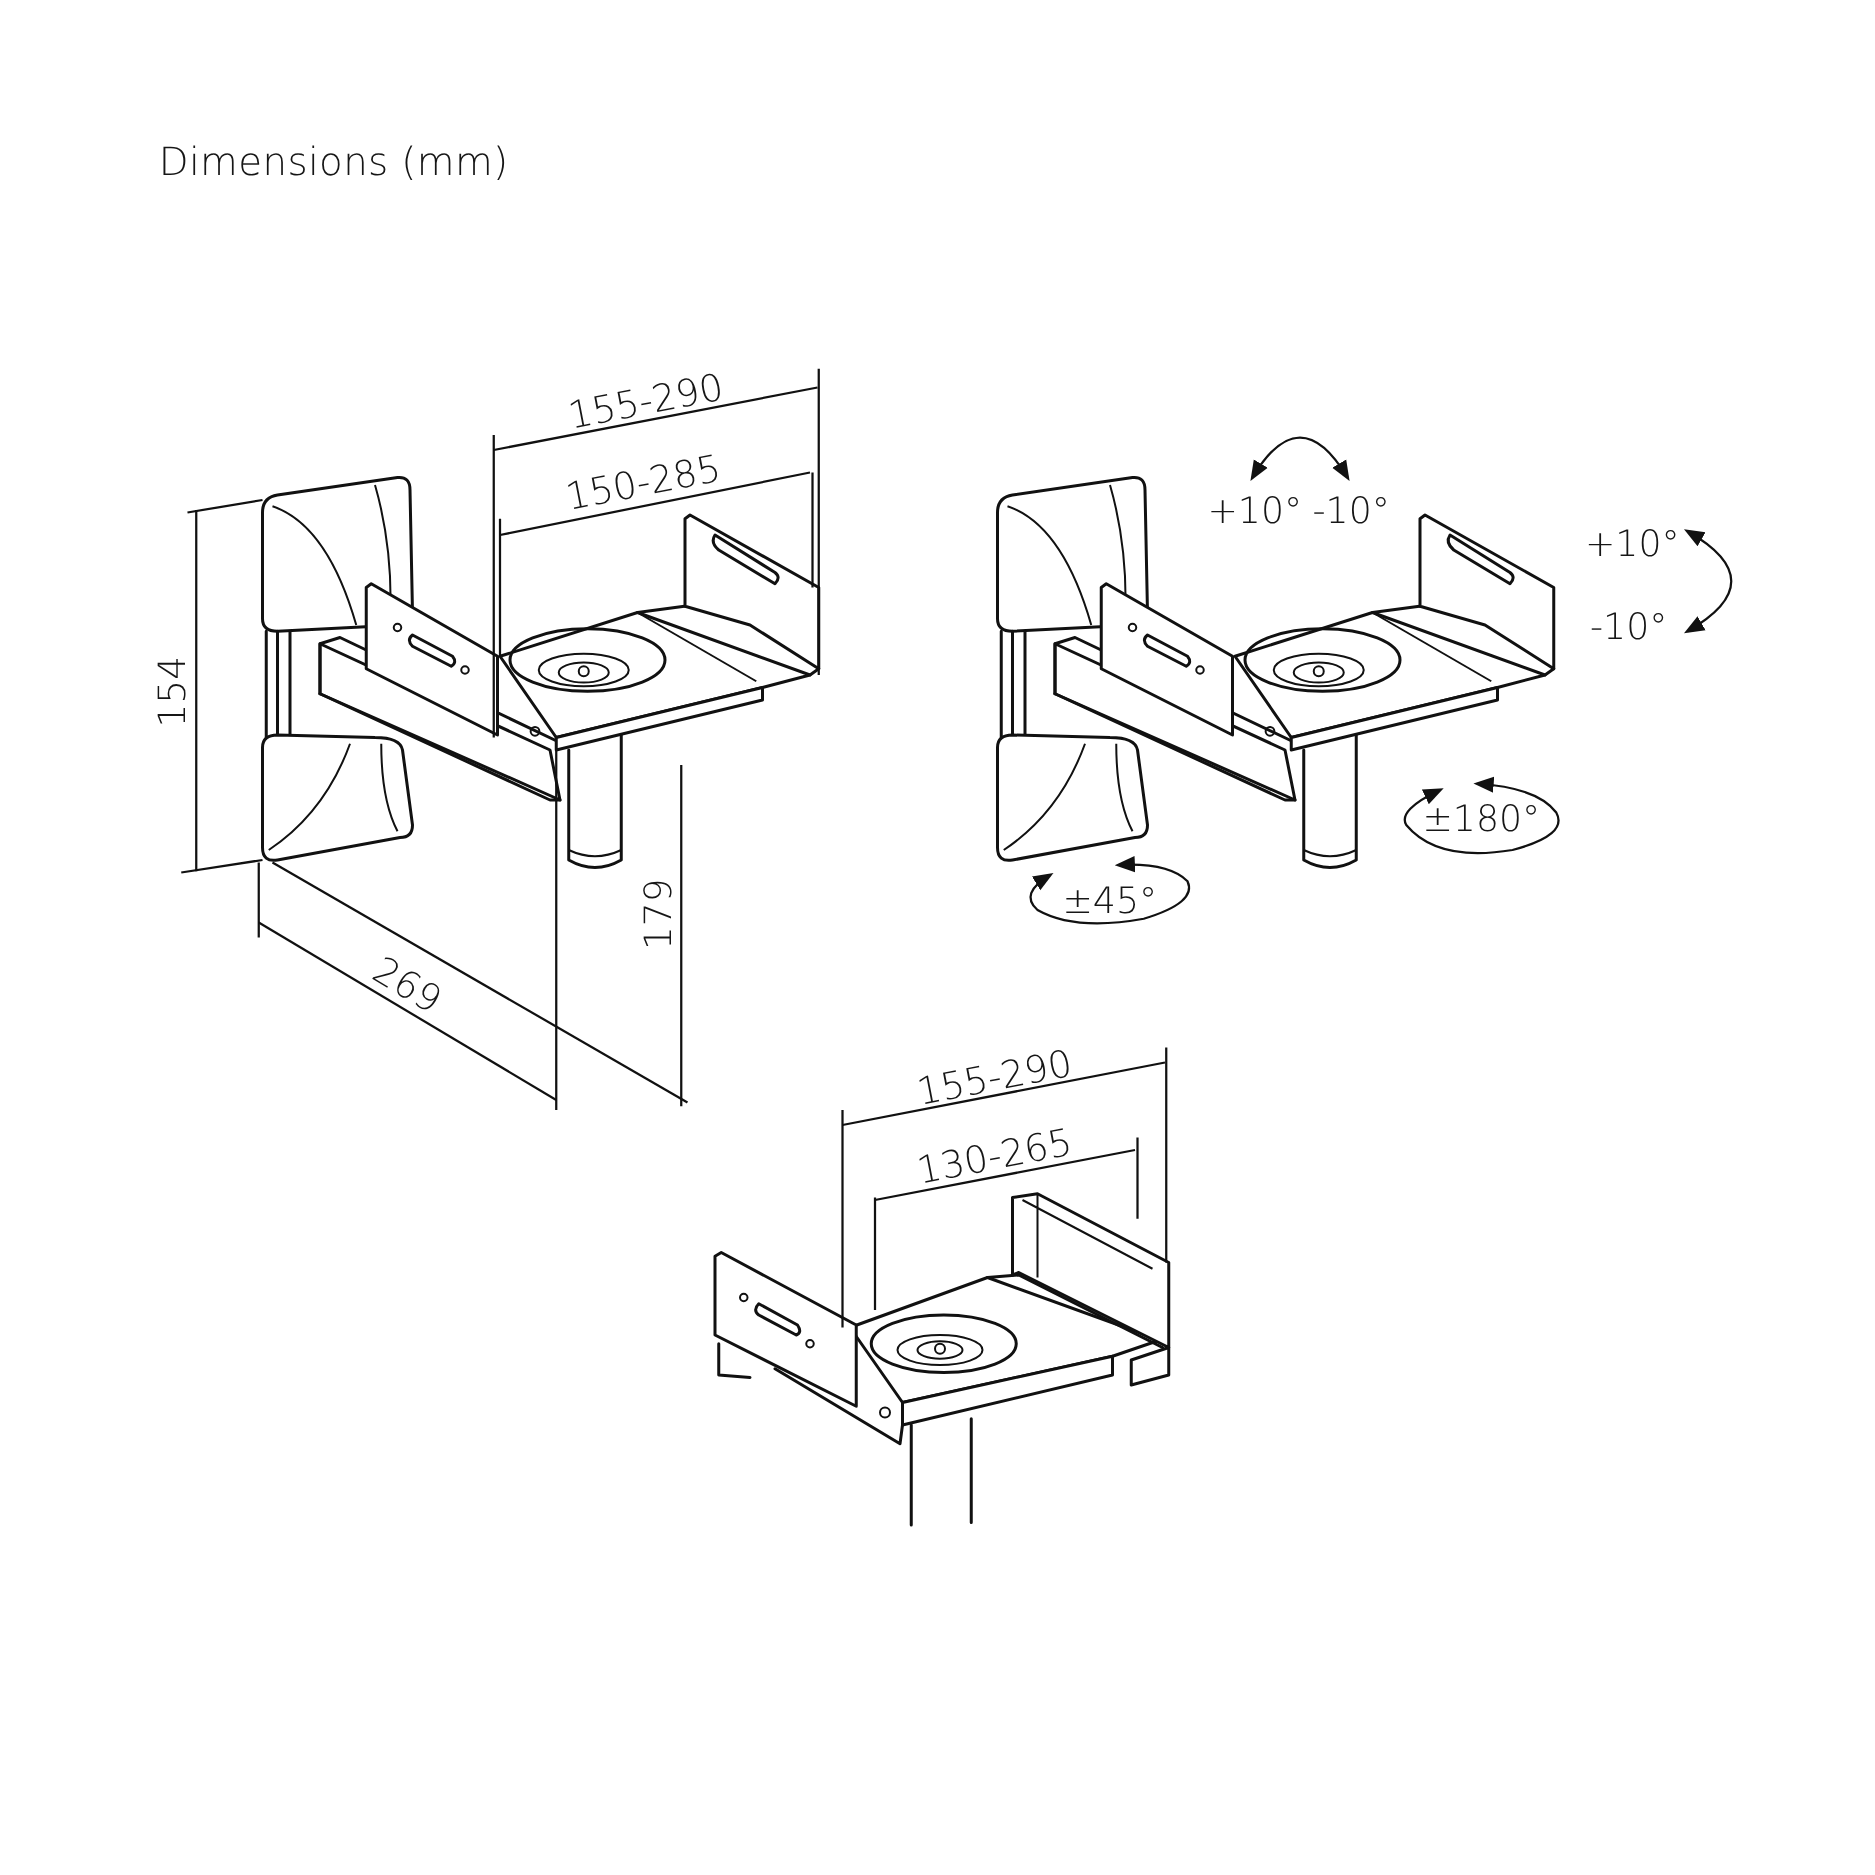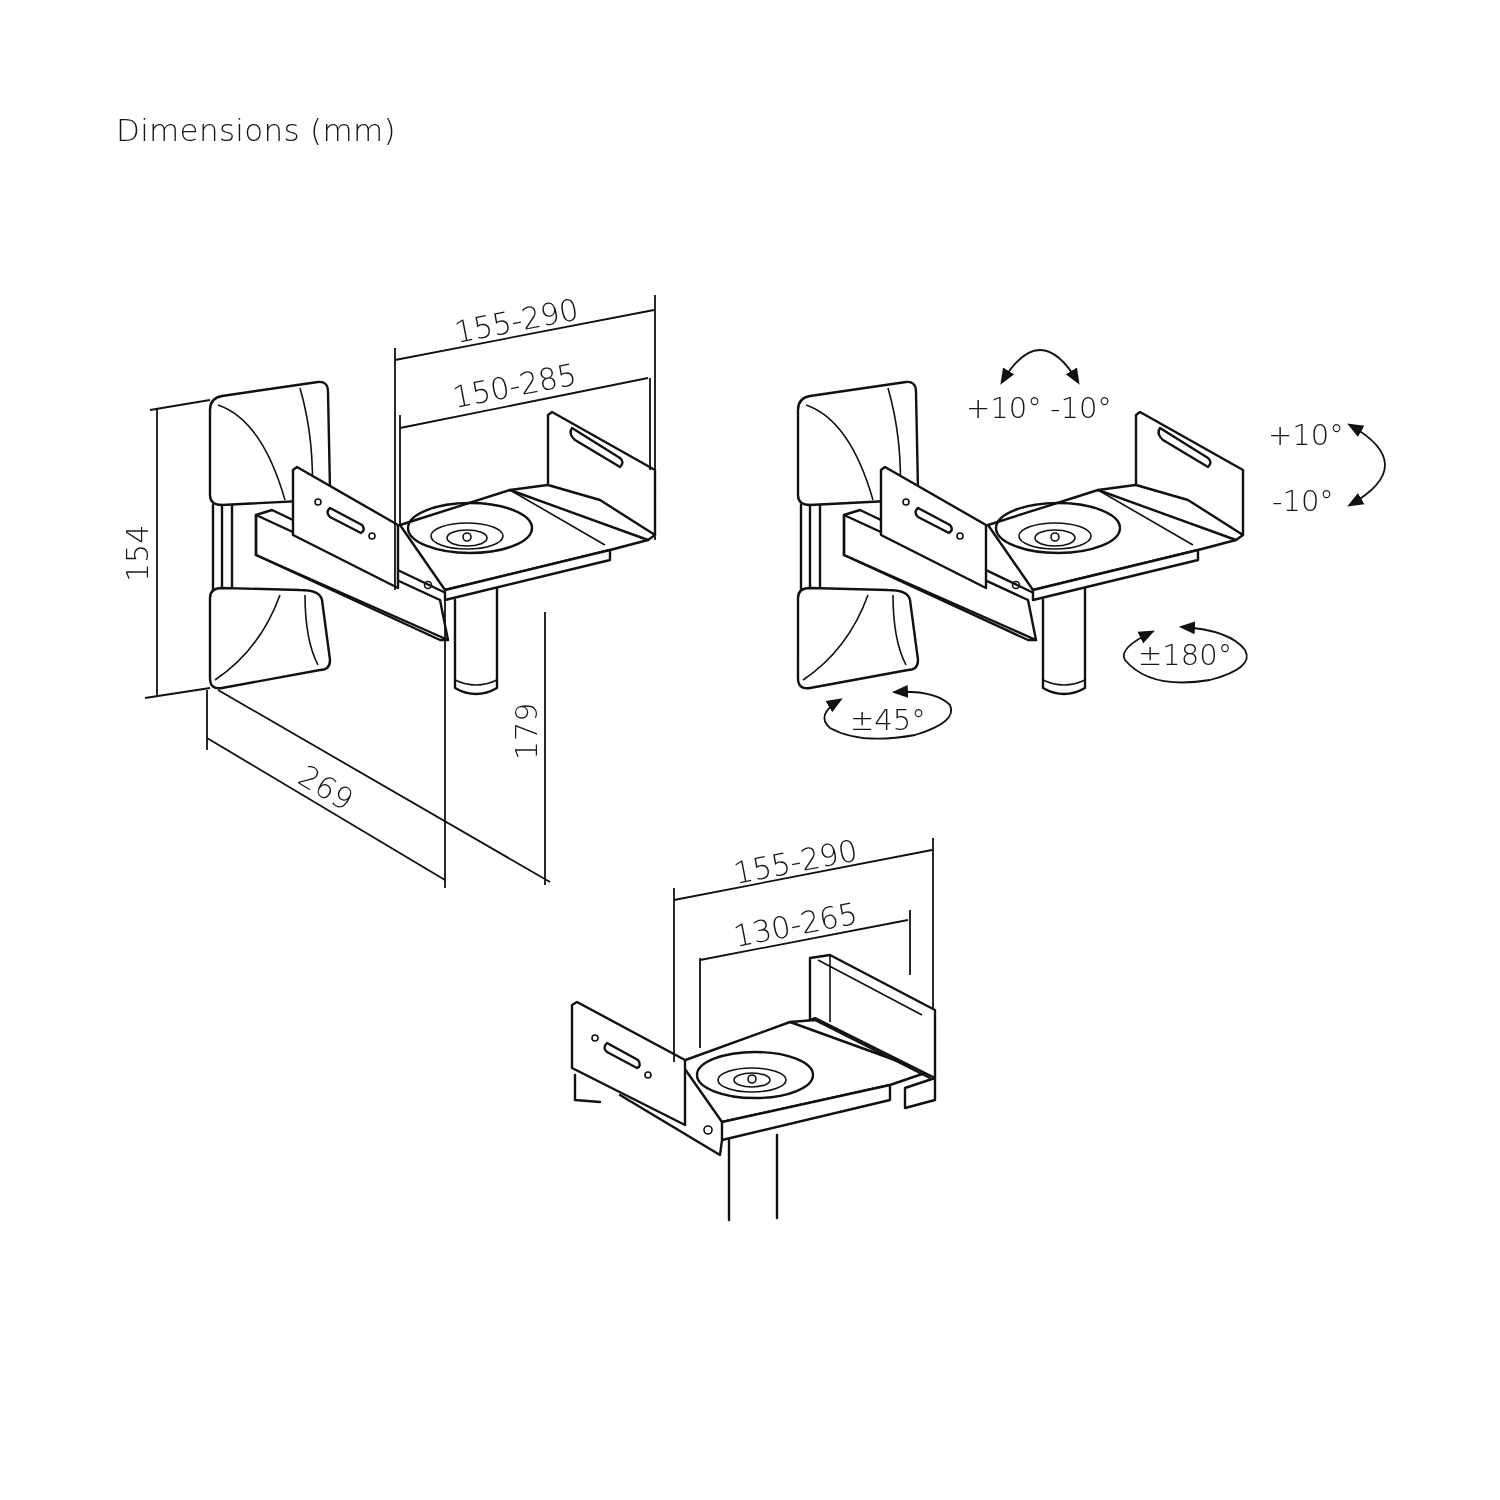--- a/index.html
+++ b/index.html
@@ -1,17 +1,17 @@
 <!DOCTYPE html>
 <html><head>
 <meta charset="utf-8">
 <style>
   html, body { margin: 0; padding: 0; background: #ffffff; }
   body { width: 1500px; height: 1500px; position: relative; overflow: hidden; font-family: "DejaVu Sans", "Liberation Sans", sans-serif; color: #111; }
-  #title { position: absolute; left: 116px; top: 112px; font-size: 31px; font-weight: 300; letter-spacing: 0.3px; color: #161616; white-space: nowrap; }
+  #title { position: absolute; left: 127px; top: 112px; font-size: 31px; font-weight: 300; letter-spacing: 0.3px; color: #161616; white-space: nowrap; }
   svg#drawing { position: absolute; left: 0; top: 0; width: 1500px; height: 1500px; }
   svg text { font-family: "DejaVu Sans", "Liberation Sans", sans-serif; font-weight: 300; fill: #161616; }
   .ln { stroke: #111; stroke-width: 2.4; fill: none; stroke-linejoin: round; stroke-linecap: round; }
   .lw { stroke: #111; stroke-width: 2.4; fill: #fff; stroke-linejoin: round; stroke-linecap: round; }
   .thin { stroke: #111; stroke-width: 1.6; fill: none; }
   .dim { stroke: #111; stroke-width: 1.8; fill: none; }
   .arrow { fill: #111; stroke: none; }
 </style>
 </head>
 <body>

